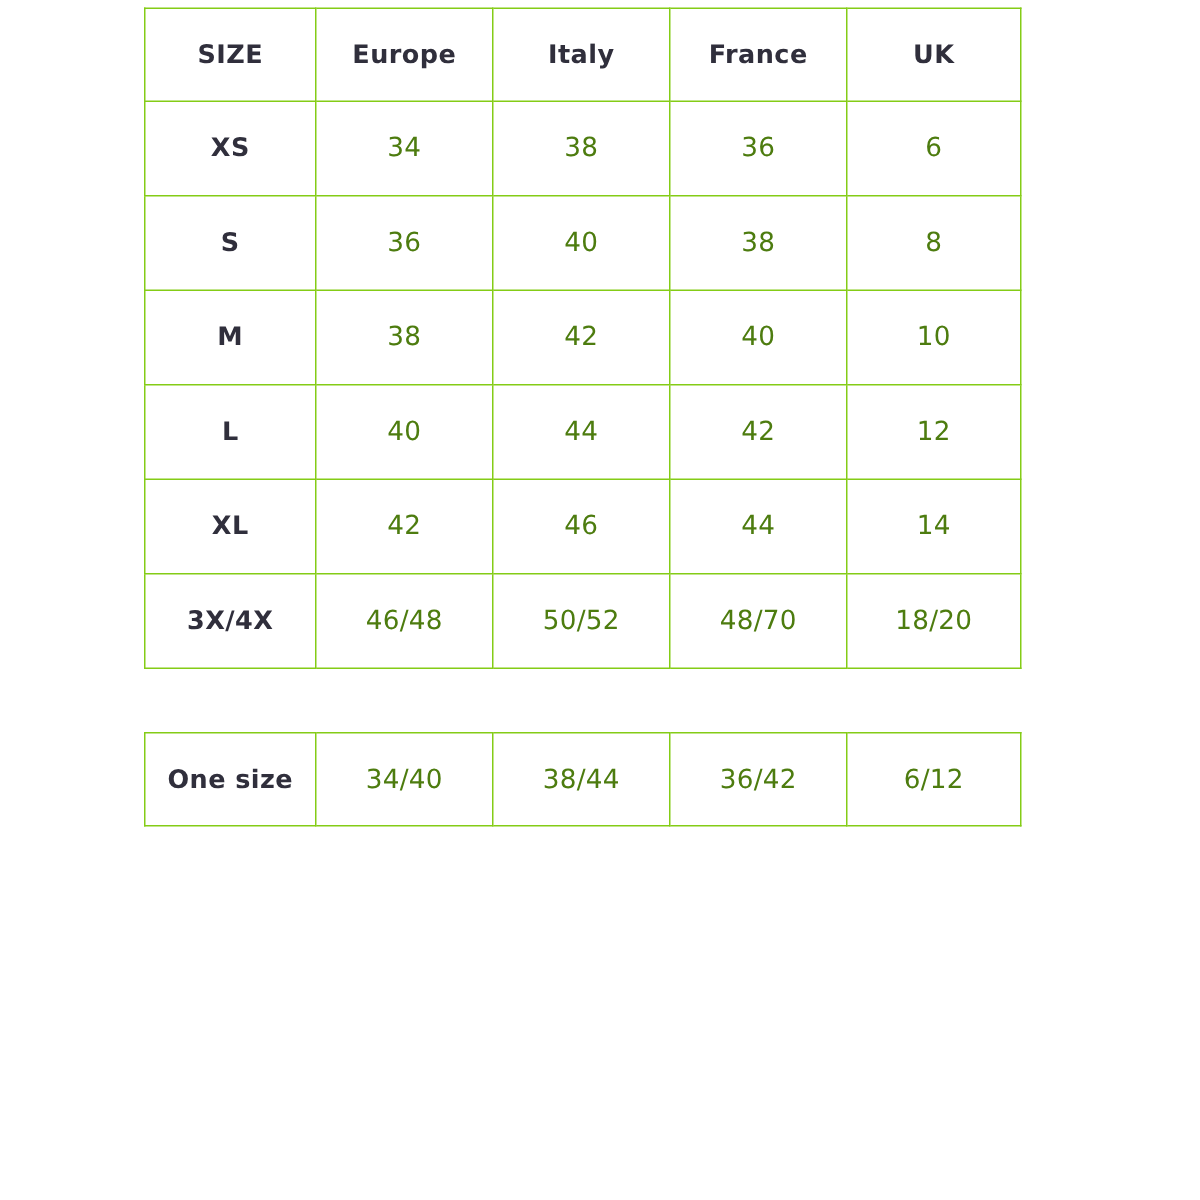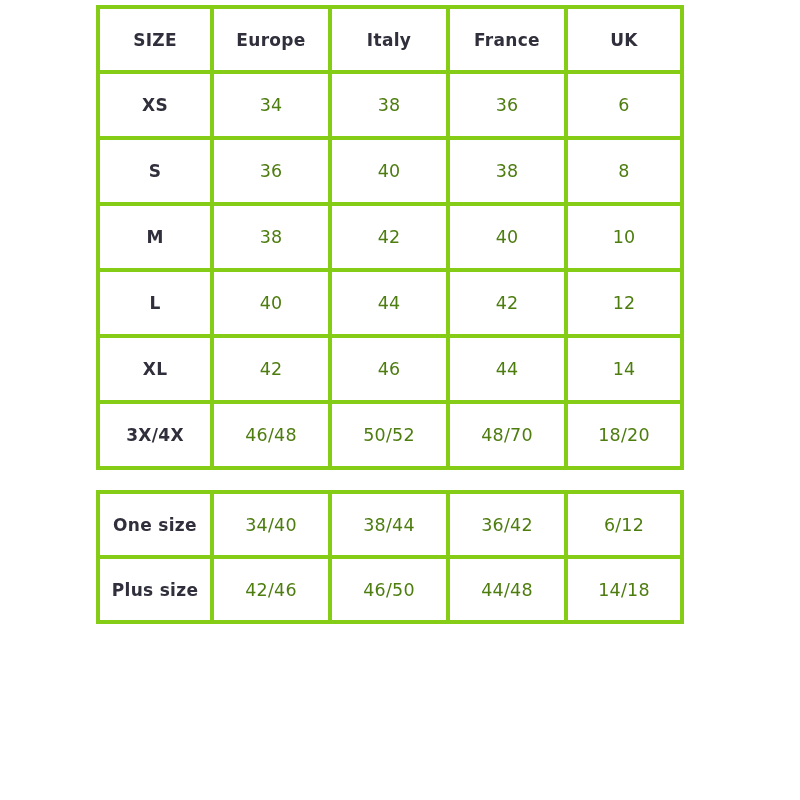--- a/index.html
+++ b/index.html
@@ -20,23 +20,23 @@
     overflow: hidden;
   }
   table.size-table {
     border-collapse: collapse;
     table-layout: fixed;
     width: 584px;
     margin-left: 96px;
     background: #ffffff;
   }
   table.size-table.main { margin-top: 5px; }
-  table.size-table.secondary { margin-top: 20px; }
+  table.size-table.secondary { margin-top: 42px; }
   .size-table th, .size-table td {
-    border: 4px solid #84cc16;
+    border: 1px solid #84cc16;
     text-align: center;
     vertical-align: middle;
     padding: 0;
   }
   .main th  { height: 61px; }
   .main td  { height: 62px; }
   .secondary td { height: 61px; }
   .size-table th, .size-table td.lbl {
     font-weight: bold;
     color: #302f3c;
@@ -127,23 +127,16 @@
         <col style="width:116px">
     </colgroup>
     <tbody>
       <tr>
         <td class="lbl">One size</td>
         <td class="val">34/40</td>
         <td class="val">38/44</td>
         <td class="val">36/42</td>
         <td class="val">6/12</td>
       </tr>
-      <tr>
-        <td class="lbl">Plus size</td>
-        <td class="val">42/46</td>
-        <td class="val">46/50</td>
-        <td class="val">44/48</td>
-        <td class="val">14/18</td>
-      </tr>
     </tbody>
   </table>
 
 </div>
 
 </body></html>

